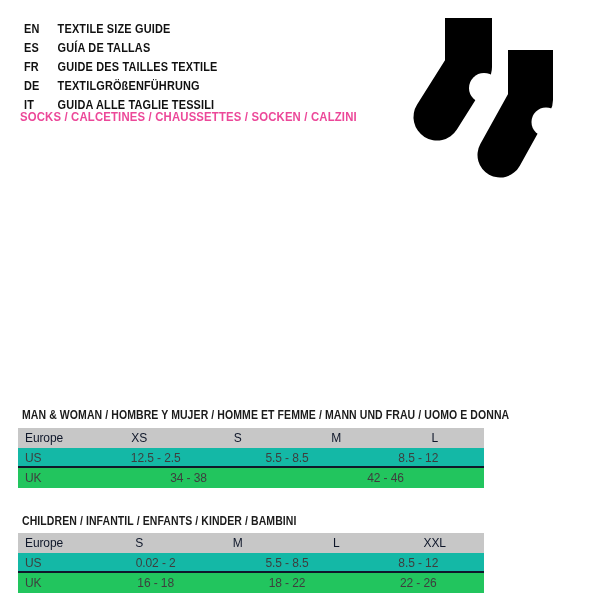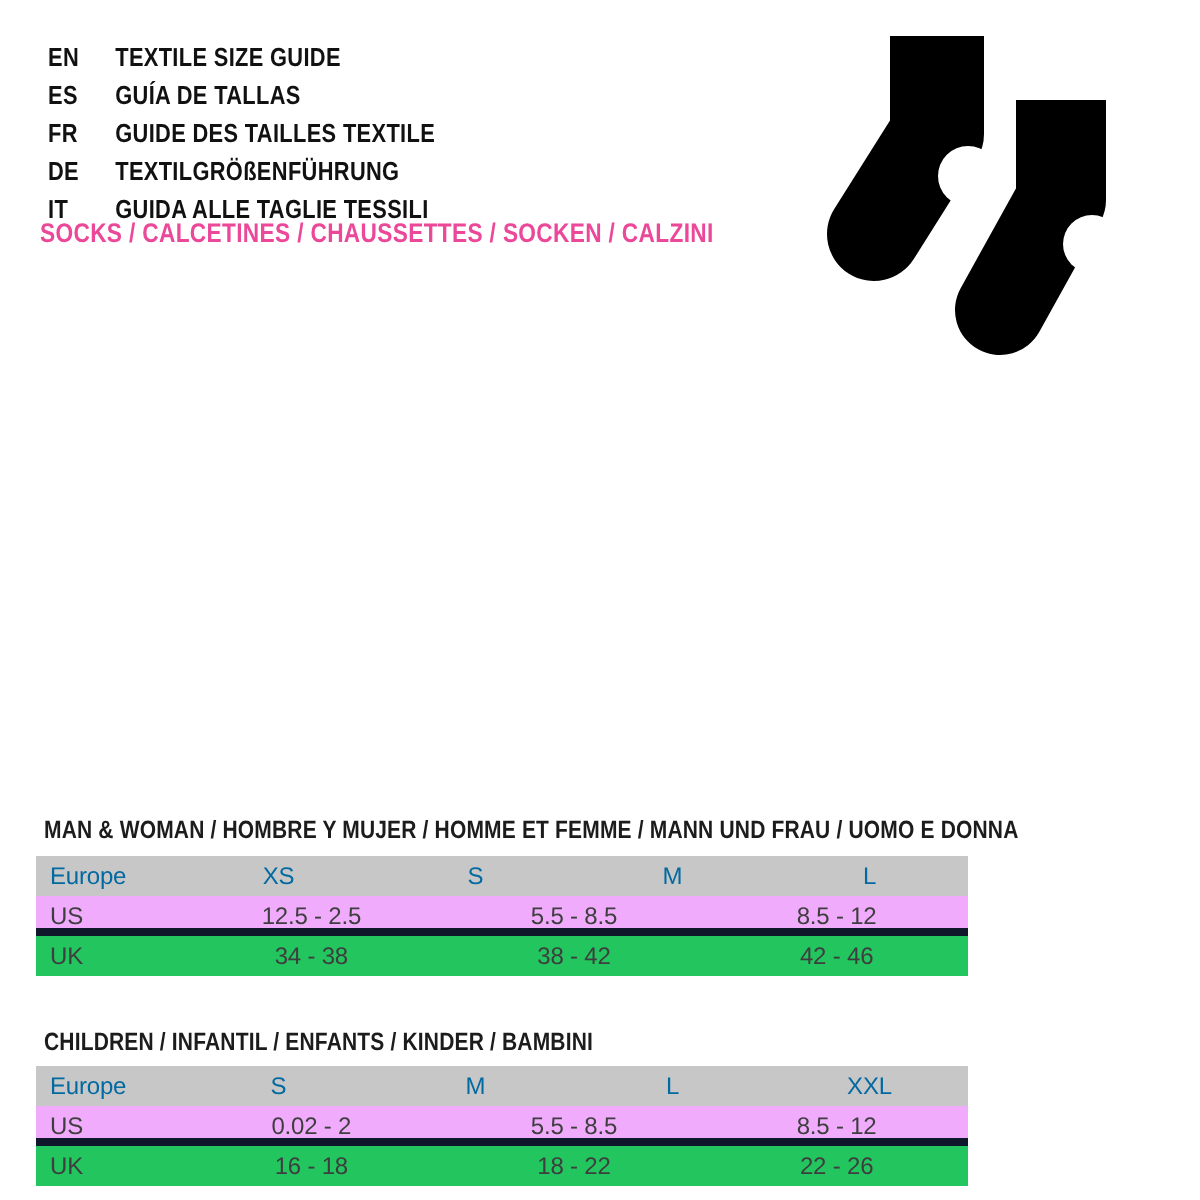--- a/index.html
+++ b/index.html
@@ -55,22 +55,22 @@
 
   
   .size-table {
     position: absolute; left: 18px; width: 466px;
     font-size: 12px; color: #3e3e3e;
     letter-spacing: -0.1px;
   }
   #t1 { top: 428px; }
   #t2 { top: 533px; }
   .tr { display: flex; height: 20px; line-height: 20px; box-sizing: border-box; }
-  .tr.header { background: #c7c7c7; color: #0369a1; }
-  .tr.row-a  { background: #f0abfc; border-bottom: 4px solid #0f172a; }
+  .tr.header { background: #c7c7c7; color: #0f172a; }
+  .tr.row-a  { background: #14b8a6; border-bottom: 2px solid #0f172a; }
   .tr.row-b  { background: #22c55e; }
   .c0 { width: 72px; padding-left: 7px; box-sizing: border-box; text-align: left; }
   .c  { flex: 1; text-align: center; }
 </style>
 </head>
 <body>
 
 <div class="lang-list">
   <div class="lang-row">
     <span class="lang-code">EN</span>
@@ -122,21 +122,20 @@
   </div>
   <div class="tr row-a">
     <div class="c0">US</div>
     <div class="c">12.5 - 2.5</div>
     <div class="c">5.5 - 8.5</div>
     <div class="c">8.5 - 12</div>
   </div>
   <div class="tr row-b">
     <div class="c0">UK</div>
     <div class="c">34 - 38</div>
-    <div class="c">38 - 42</div>
     <div class="c">42 - 46</div>
   </div>
 </div>
 
 <div class="tbl-title" id="t2-title">
   <span class="cond">CHILDREN / INFANTIL / ENFANTS / KINDER / BAMBINI</span>
 </div>
 <div class="size-table" id="t2">
   <div class="tr header">
     <div class="c0">Europe</div>

